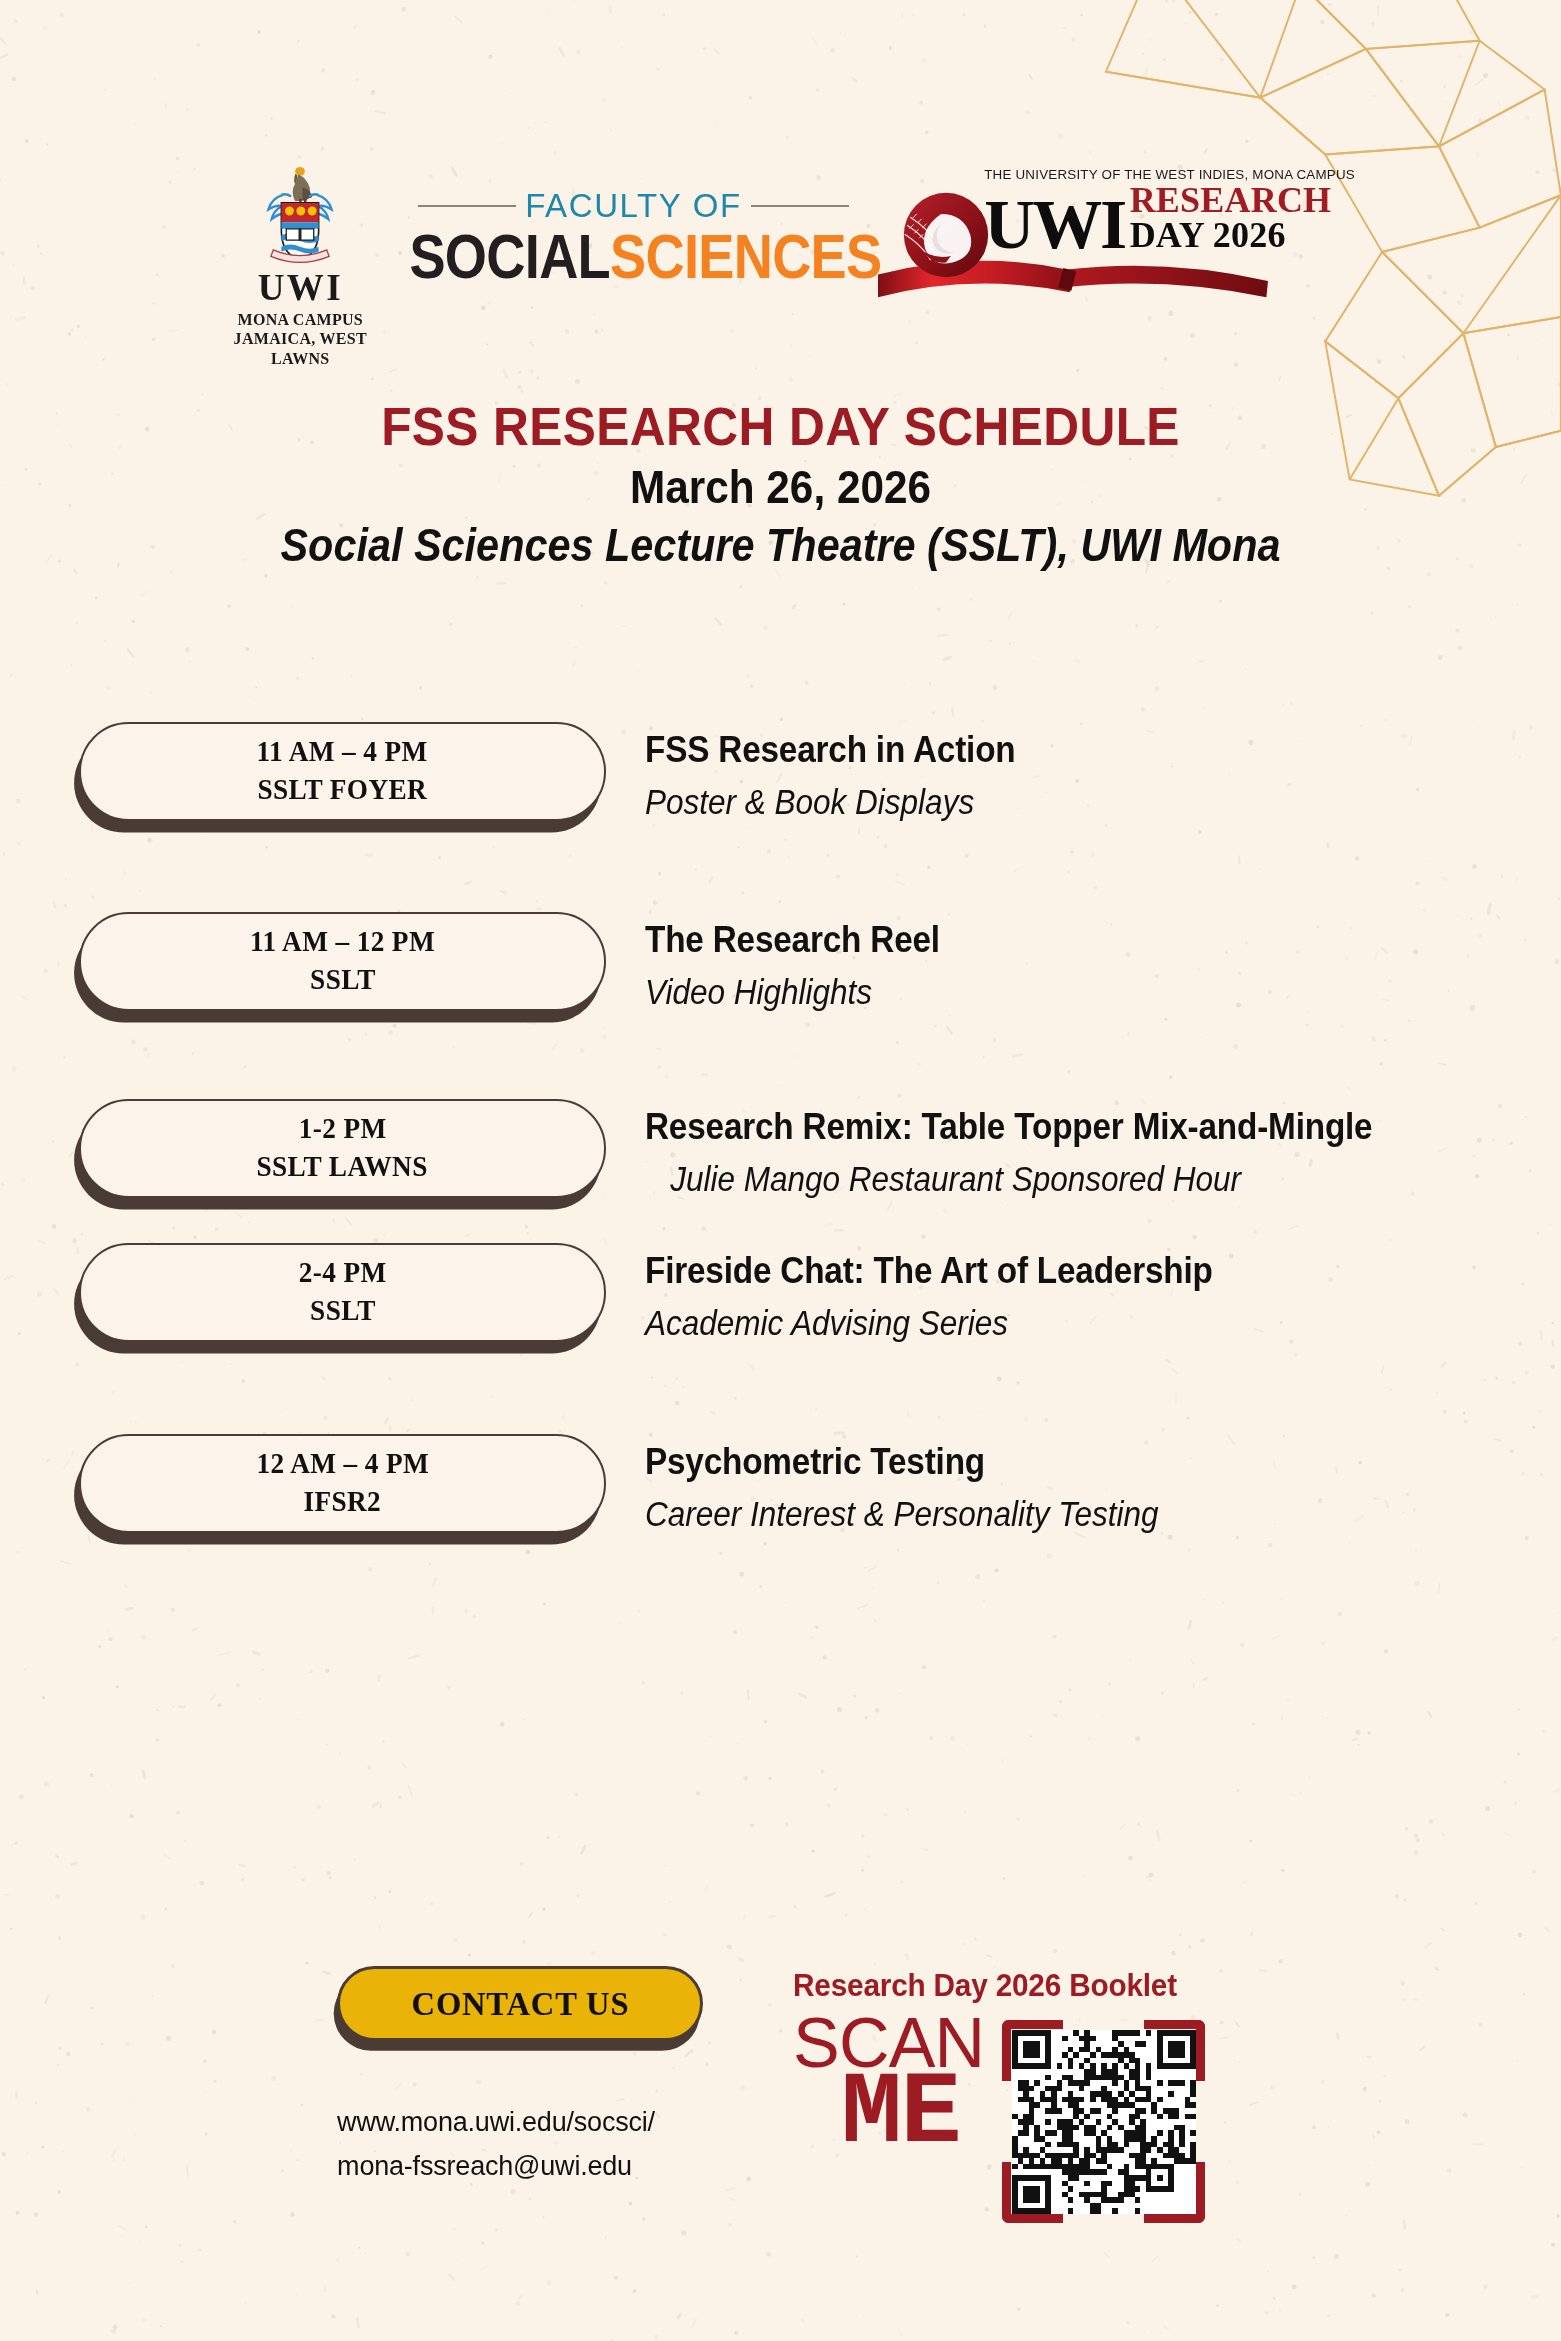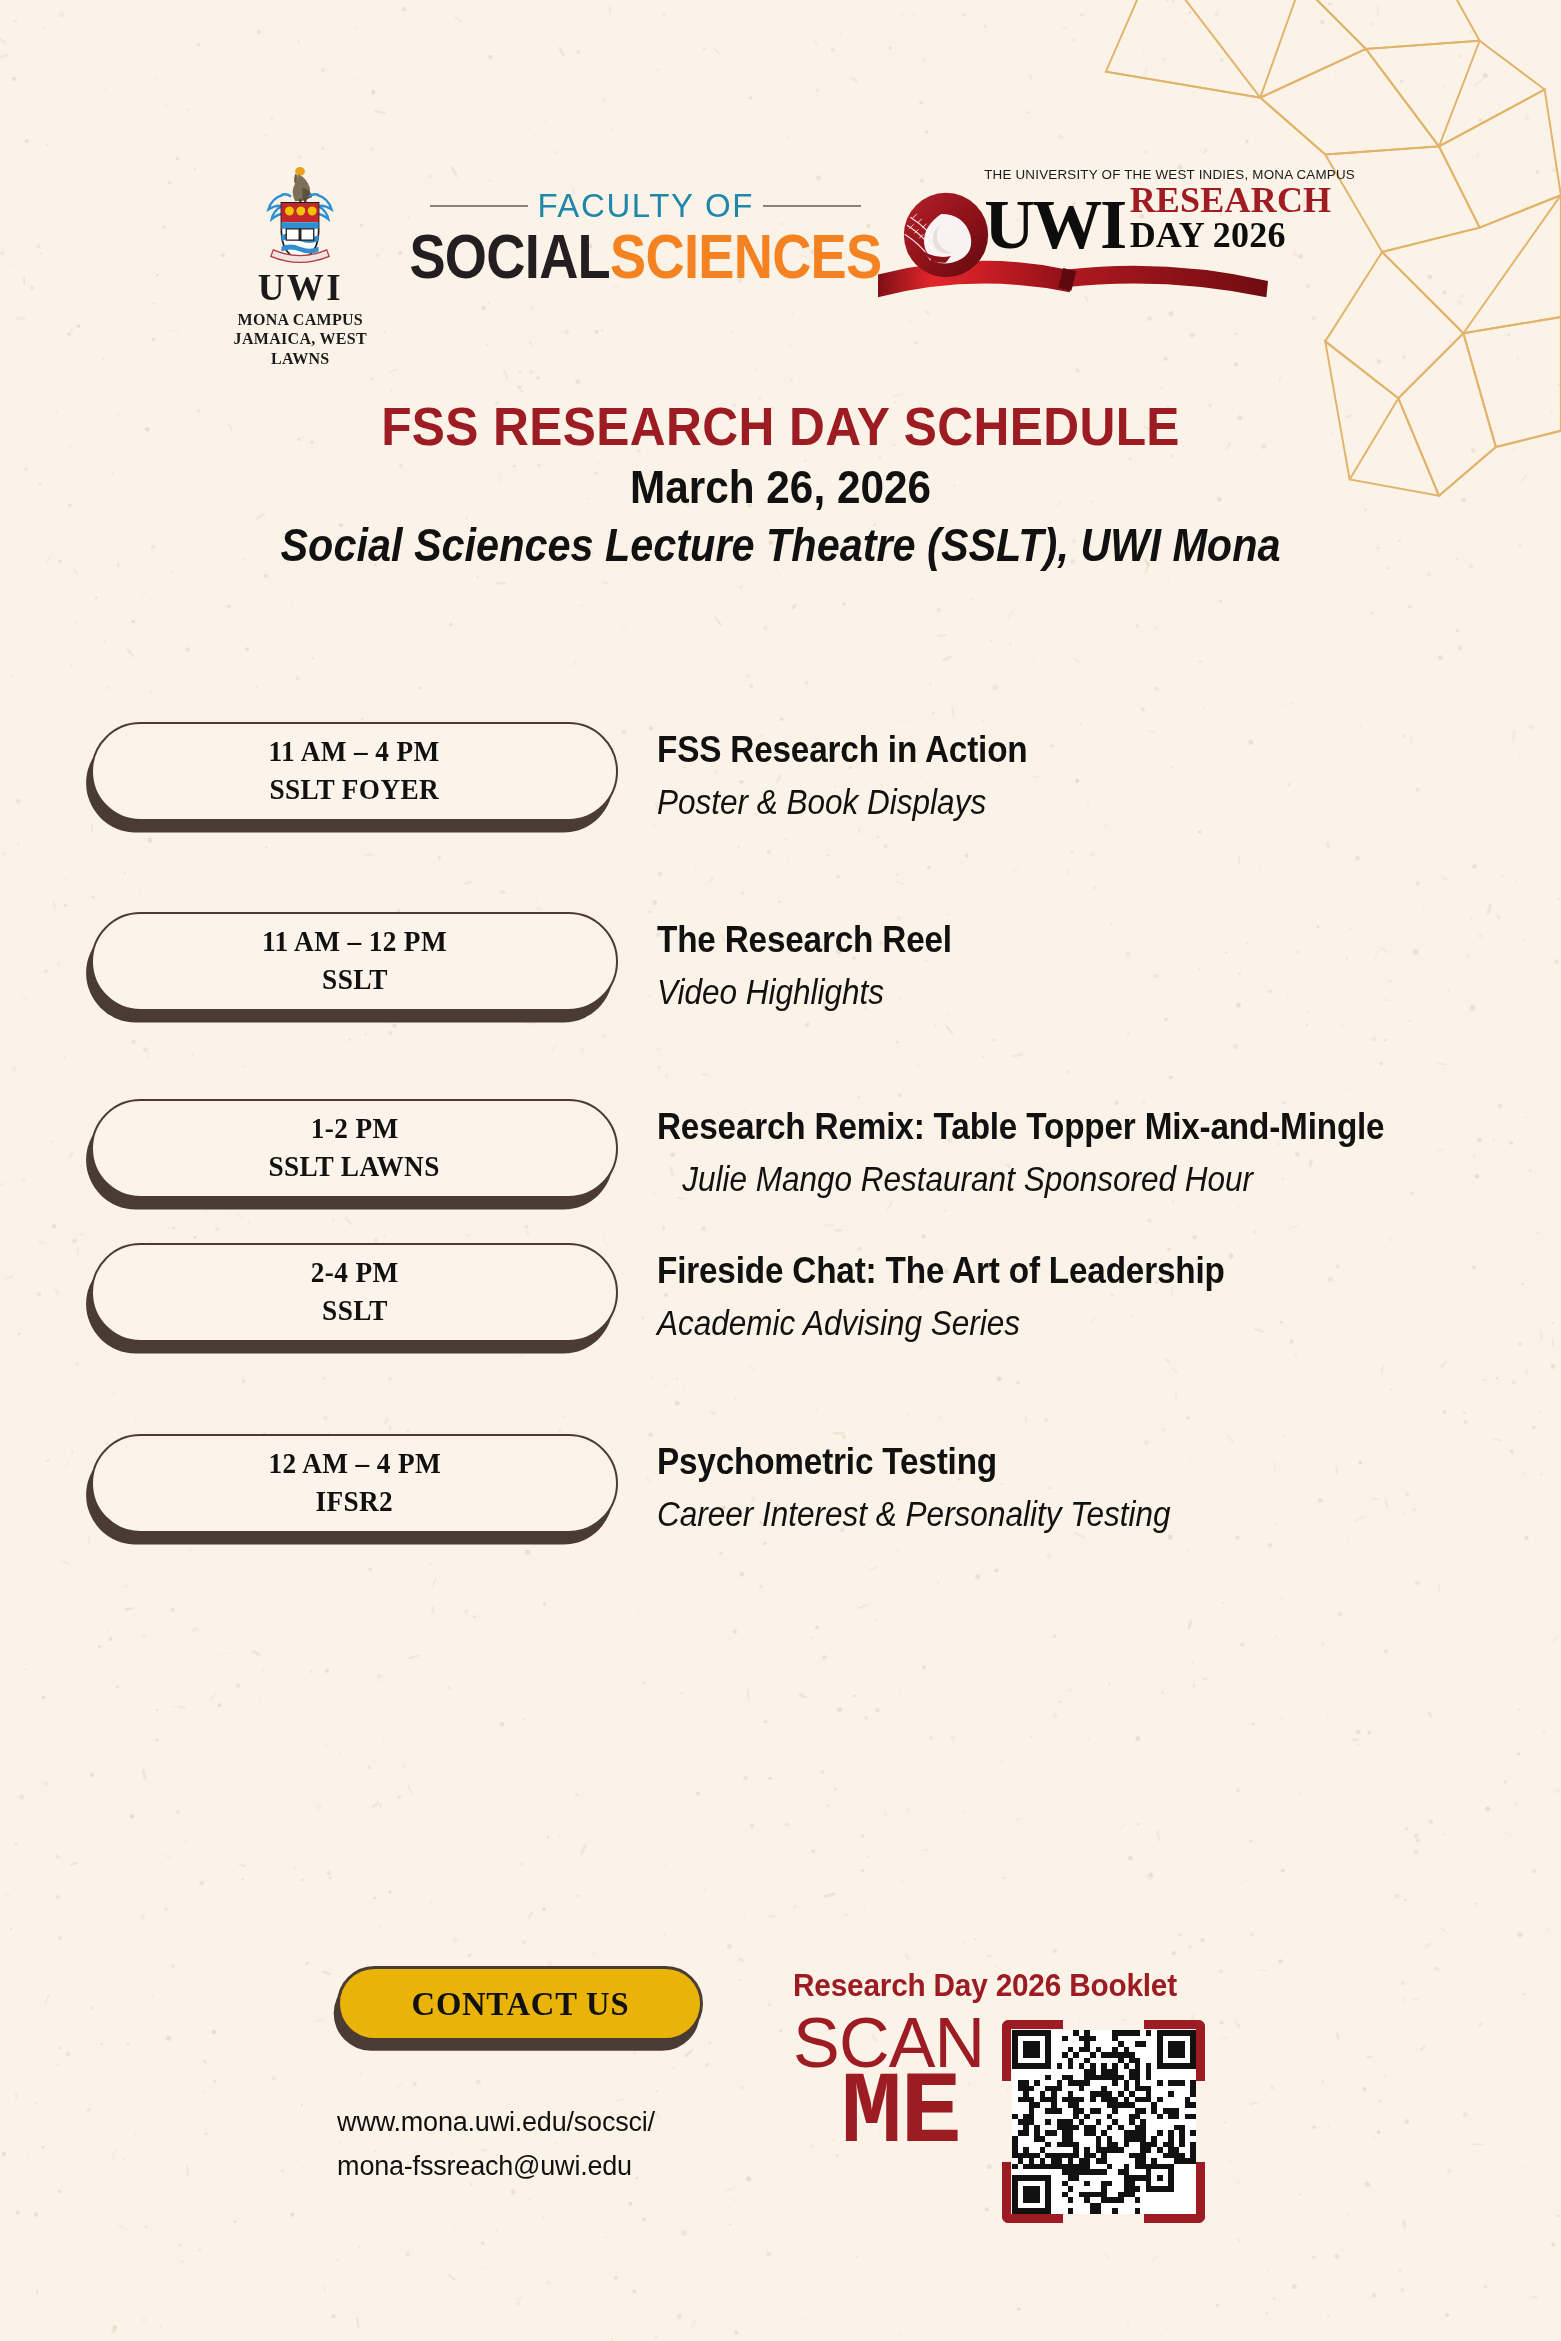--- a/index.html
+++ b/index.html
@@ -90,21 +90,21 @@
     margin-left: 24.4px;
     margin-top: 28px;
     display: flex;
     flex-direction: column;
     align-items: center;
   }
   .fss-top {
     display: flex;
     align-items: center;
     width: 100%;
-    justify-content: center;
+    justify-content: flex-start;
     gap: 9px;
   }
   .fss-rule {
     height: 1.6px;
     background: #8d8276;
     flex: 1 1 auto;
     max-width: 98px;
   }
   .fss-faculty {
     font-family: "Liberation Sans", sans-serif;
@@ -223,21 +223,22 @@
   .schedule {
     position: absolute;
     top: 722px;
     left: 0;
     width: 1561px;
   }
   .row {
     display: flex;
     align-items: flex-start;
     margin-bottom: 29px;
-    padding-left: 91px;
+    padding-left: 65px;
+    margin-left: 14px;
   }
   .pill-wrap {
     width: 537px;
     flex: 0 0 537px;
     position: relative;
   }
   .pill {
     position: relative;
     width: 527px;
     min-height: 99px;

